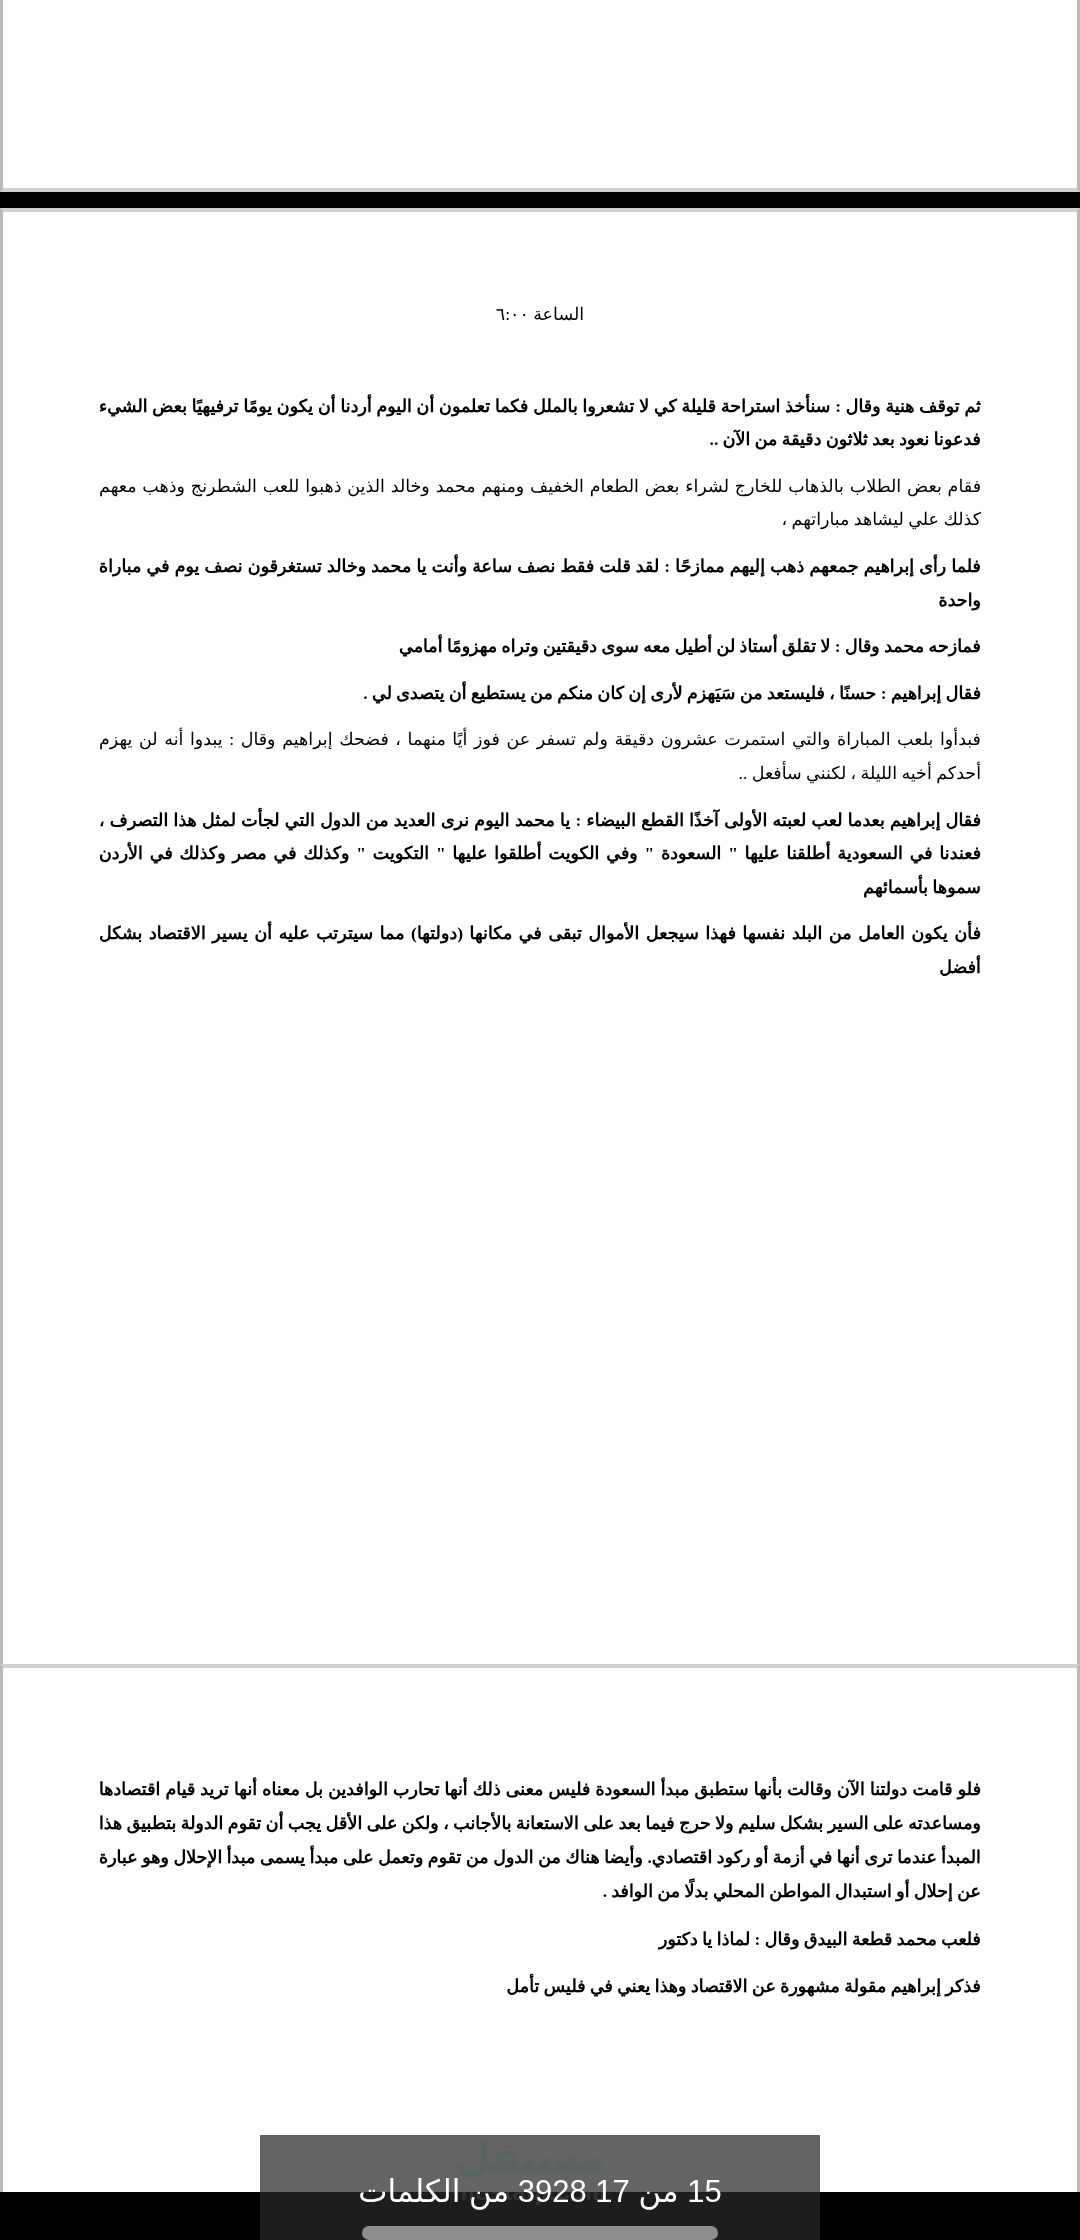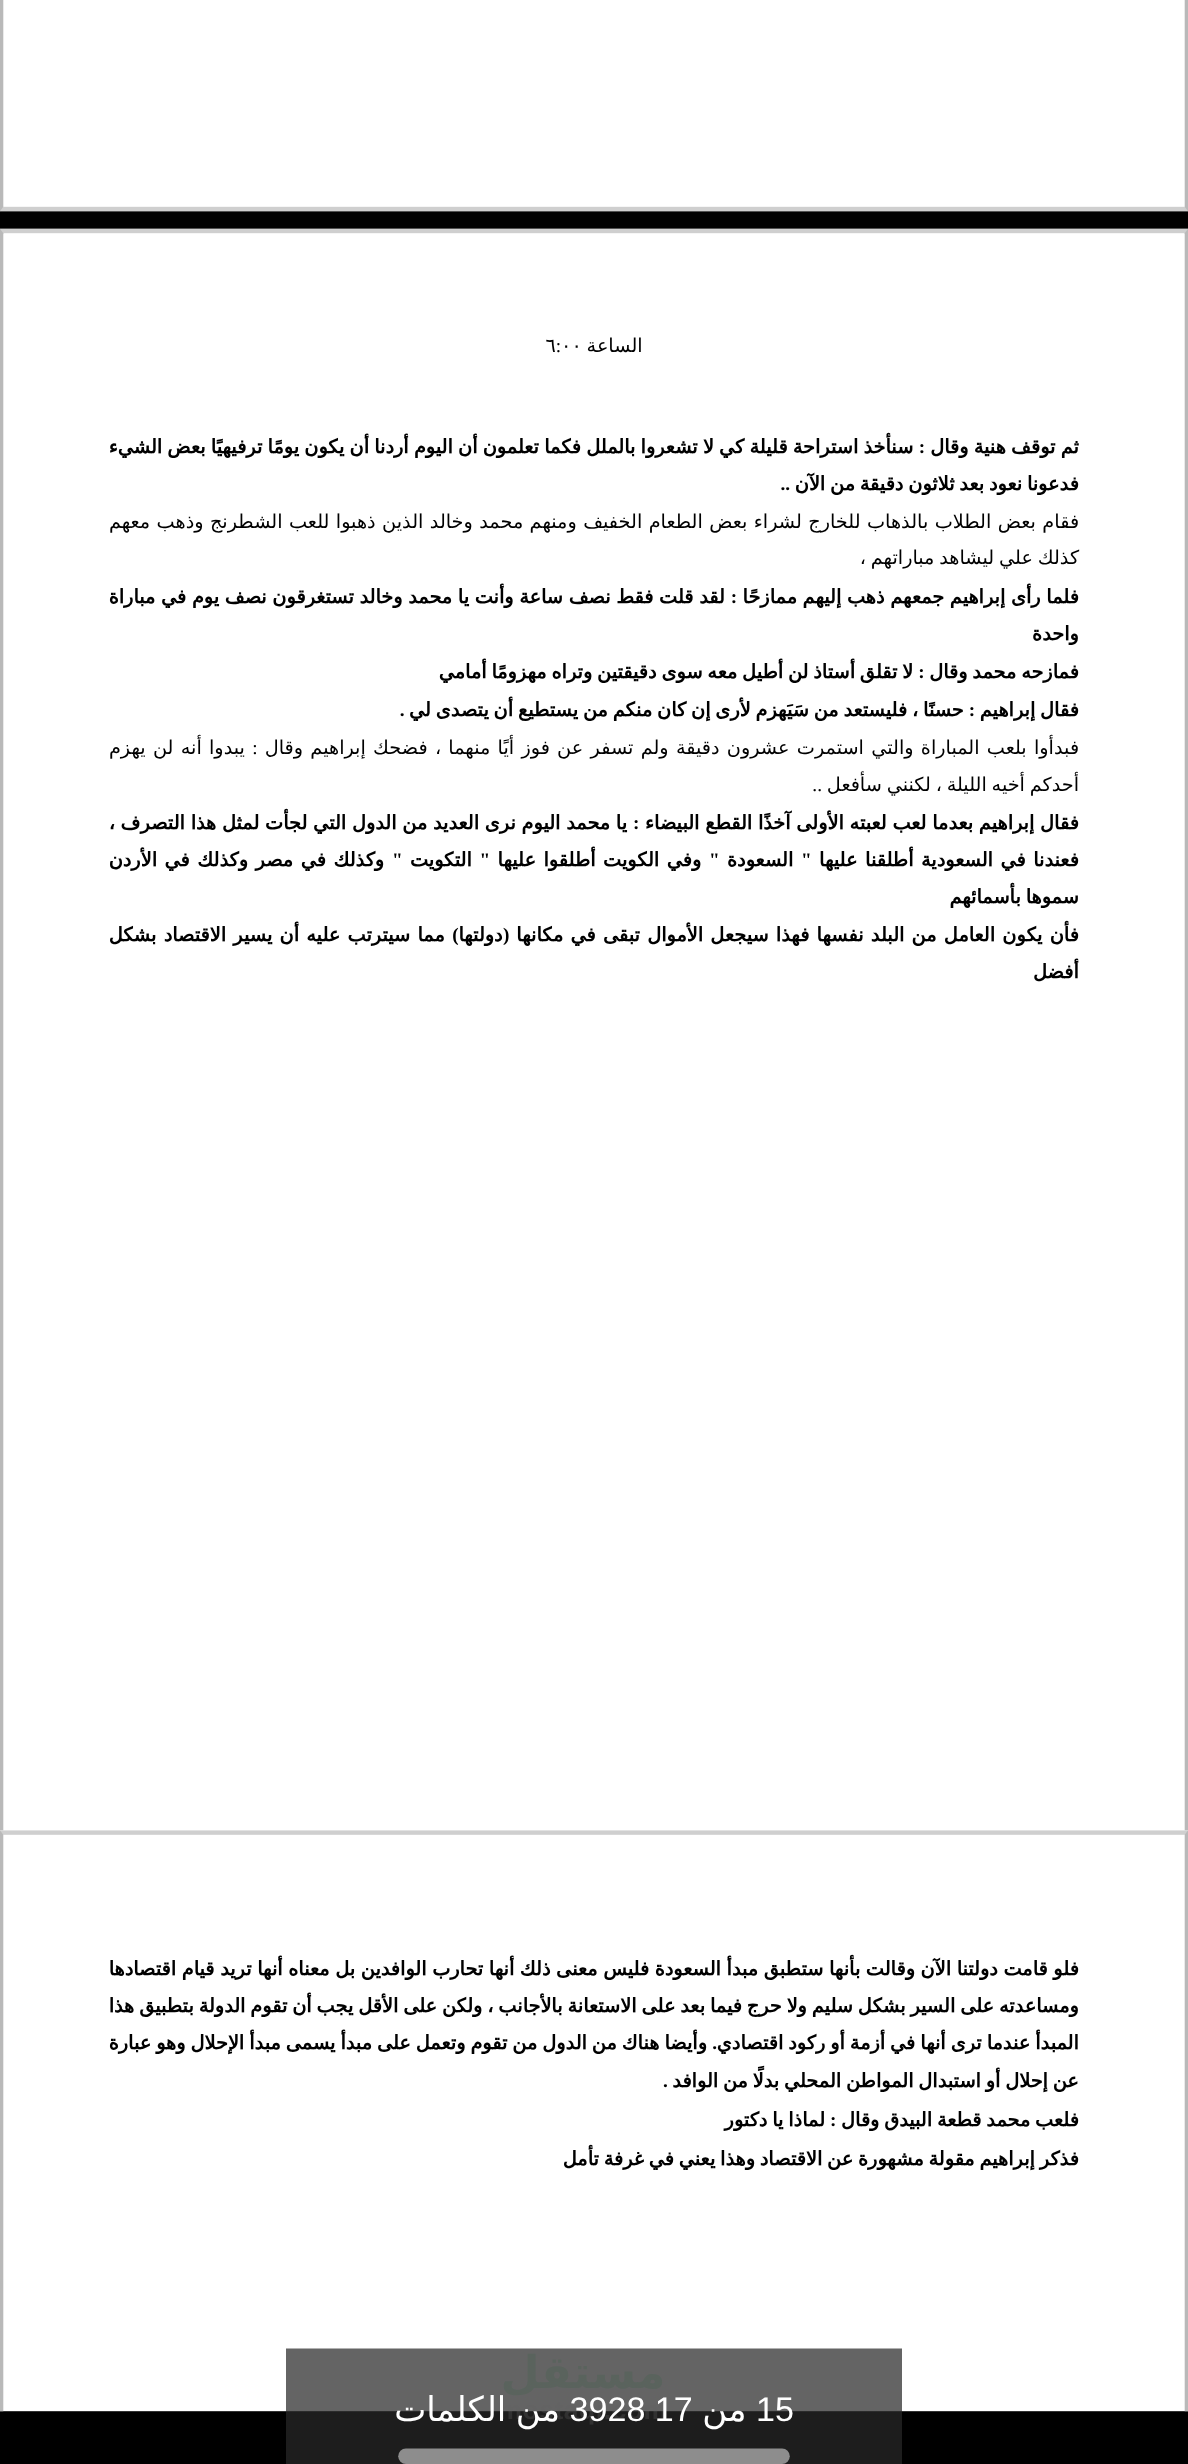--- a/index.html
+++ b/index.html
@@ -59,21 +59,21 @@
     color: #000000;
     font-size: 17.5px;
     line-height: 1.92;
     text-align: justify;
     text-justify: inter-word;
     direction: rtl;
     margin: 0;
   }
   .centered   { text-align: center; }
   .bold       { font-weight: bold; }
-  .para-gap   { margin-top: 1px; }
+  .para-gap   { margin-top: 13px; }
 
   
   #page-3 .doc-para { font-size: 17.5px; line-height: 1.95; }
 
   
   #status-overlay {
     position: absolute;
     left: 260px;
     top: 2103px;
     width: 560px;
@@ -173,21 +173,21 @@
     </div>
   </div>
 
   <div class="page page-top-edge" id="page-3">
     <div class="page-inner">
 
       <p class="doc-para bold" style="margin-top:104px;">فلو قامت دولتنا الآن وقالت بأنها ستطبق مبدأ السعودة فليس معنى ذلك أنها تحارب الوافدين بل معناه أنها تريد قيام اقتصادها ومساعدته على السير بشكل سليم ولا حرج فيما بعد على الاستعانة بالأجانب ، ولكن على الأقل يجب أن تقوم الدولة بتطبيق هذا المبدأ عندما ترى أنها في أزمة أو ركود اقتصادي. وأيضا هناك من الدول من تقوم وتعمل على مبدأ يسمى مبدأ الإحلال وهو عبارة عن إحلال أو استبدال المواطن المحلي بدلًا من الوافد .</p>
 
       <p class="doc-para bold para-gap">فلعب محمد قطعة البيدق وقال : لماذا يا دكتور</p>
 
-      <p class="doc-para bold para-gap">فذكر إبراهيم مقولة مشهورة عن الاقتصاد وهذا يعني في غرفة تأمل</p>
+      <p class="doc-para bold para-gap">فذكر إبراهيم مقولة مشهورة عن الاقتصاد وهذا يعني في فليس تأمل</p>
 
     </div>
   </div>
 
   <div id="watermark">
     <div class="wm-glyph">مستقل</div>
     <div class="wm-domain">mostaqi.com</div>
   </div>
 
   <div id="status-overlay">

